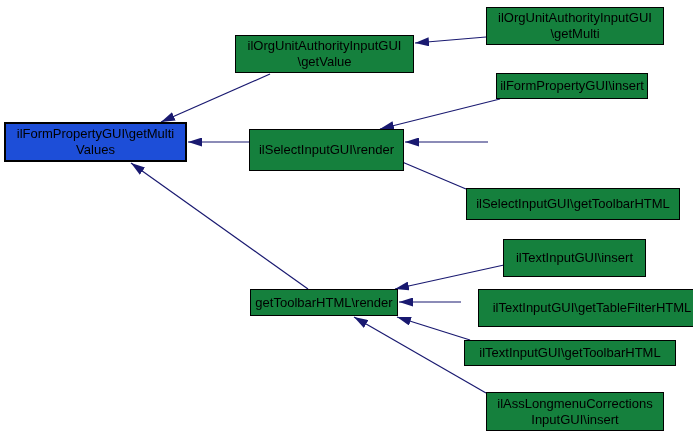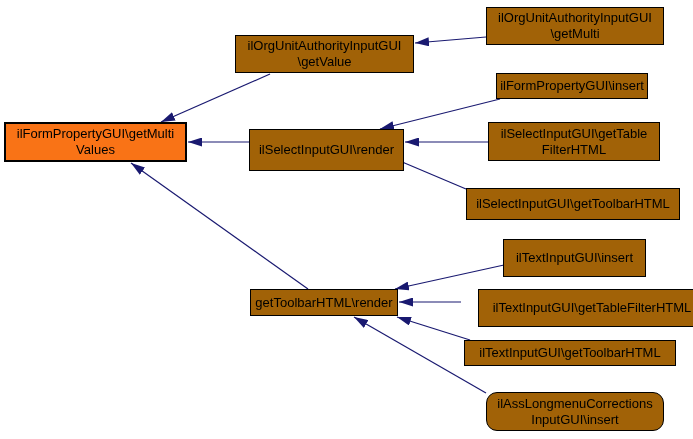--- a/index.html
+++ b/index.html
@@ -18,34 +18,34 @@
   .edges {
     position: absolute;
     left: 0;
     top: 0;
     width: 693px;
     height: 439px;
   }
   .node {
     position: absolute;
     box-sizing: border-box;
-    background: #a16207;
+    background: #15803d;
     border: 1px solid #000000;
     color: #000000;
     font-size: 13px;
     line-height: 16px;
     text-align: center;
     white-space: pre-line;
     display: flex;
     align-items: center;
     justify-content: center;
     cursor: pointer;
   }
   .node.highlight {
-    background: #f97316;
+    background: #1d4ed8;
     border-width: 2px;
   }
   .edge-line {
     stroke: #191970;
     stroke-width: 1.2;
     fill: none;
   }
 </style>
 </head>
 <body>
@@ -77,29 +77,27 @@
   <div class="node" style="left:235px; top:35px; width:179px; height:38px;">ilOrgUnitAuthorityInputGUI
 \getValue</div>
 
   <div class="node" style="left:486px; top:7px; width:178px; height:38px;">ilOrgUnitAuthorityInputGUI
 \getMulti</div>
 
   <div class="node" style="left:249px; top:129px; width:155px; height:42px;">ilSelectInputGUI\render</div>
 
   <div class="node" style="left:496px; top:73px; width:152px; height:26px;">ilFormPropertyGUI\insert</div>
 
-  <div class="node" style="left:488px; top:122px; width:172px; height:39px;">ilSelectInputGUI\getTable
-FilterHTML</div>
 
   <div class="node" style="left:466px; top:188px; width:214px; height:32px;">ilSelectInputGUI\getToolbarHTML</div>
 
   <div class="node" style="left:250px; top:289px; width:148px; height:27px;">getToolbarHTML\render</div>
 
   <div class="node" style="left:503px; top:239px; width:143px; height:38px;">ilTextInputGUI\insert</div>
 
   <div class="node" style="left:478px; top:289px; width:228px; height:38px;">ilTextInputGUI\getTableFilterHTML</div>
 
   <div class="node" style="left:464px; top:340px; width:212px; height:26px;">ilTextInputGUI\getToolbarHTML</div>
 
-  <div class="node" style="left:486px; top:392px; width:178px; height:39px;border-radius:11px;">ilAssLongmenuCorrections
+  <div class="node" style="left:486px; top:392px; width:178px; height:39px;">ilAssLongmenuCorrections
 InputGUI\insert</div>
 
 </div>
 
 </body></html>

